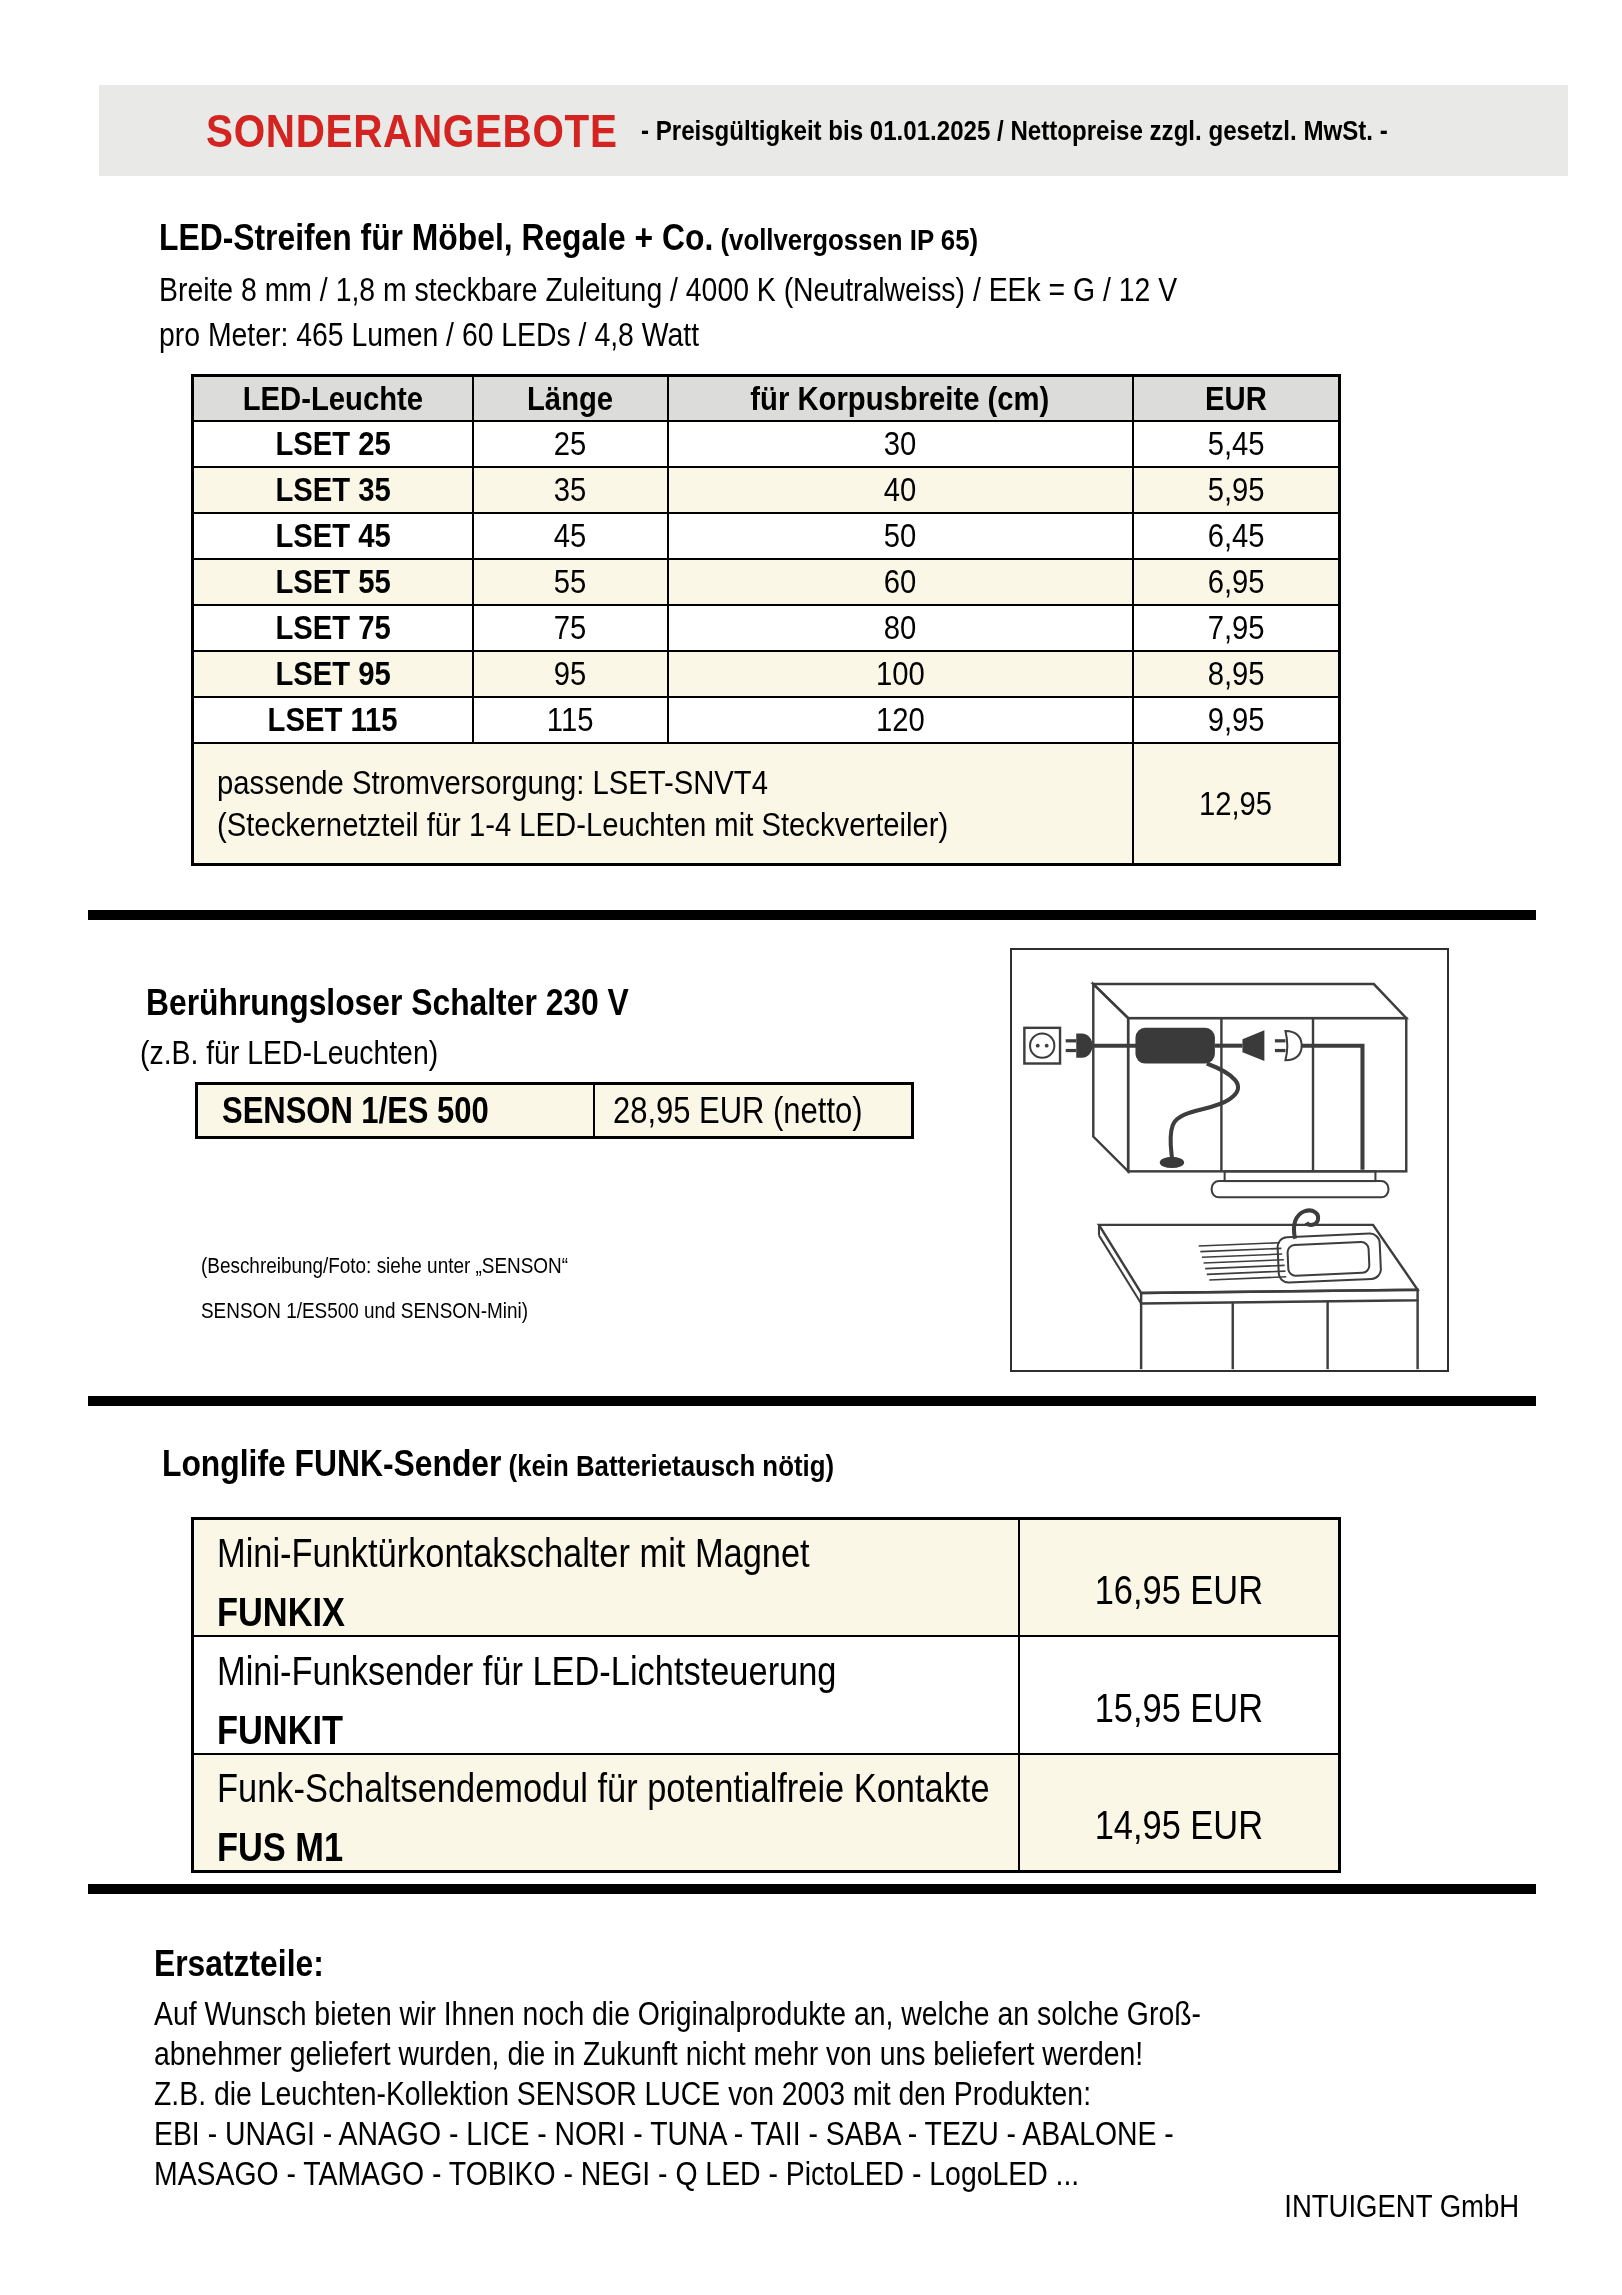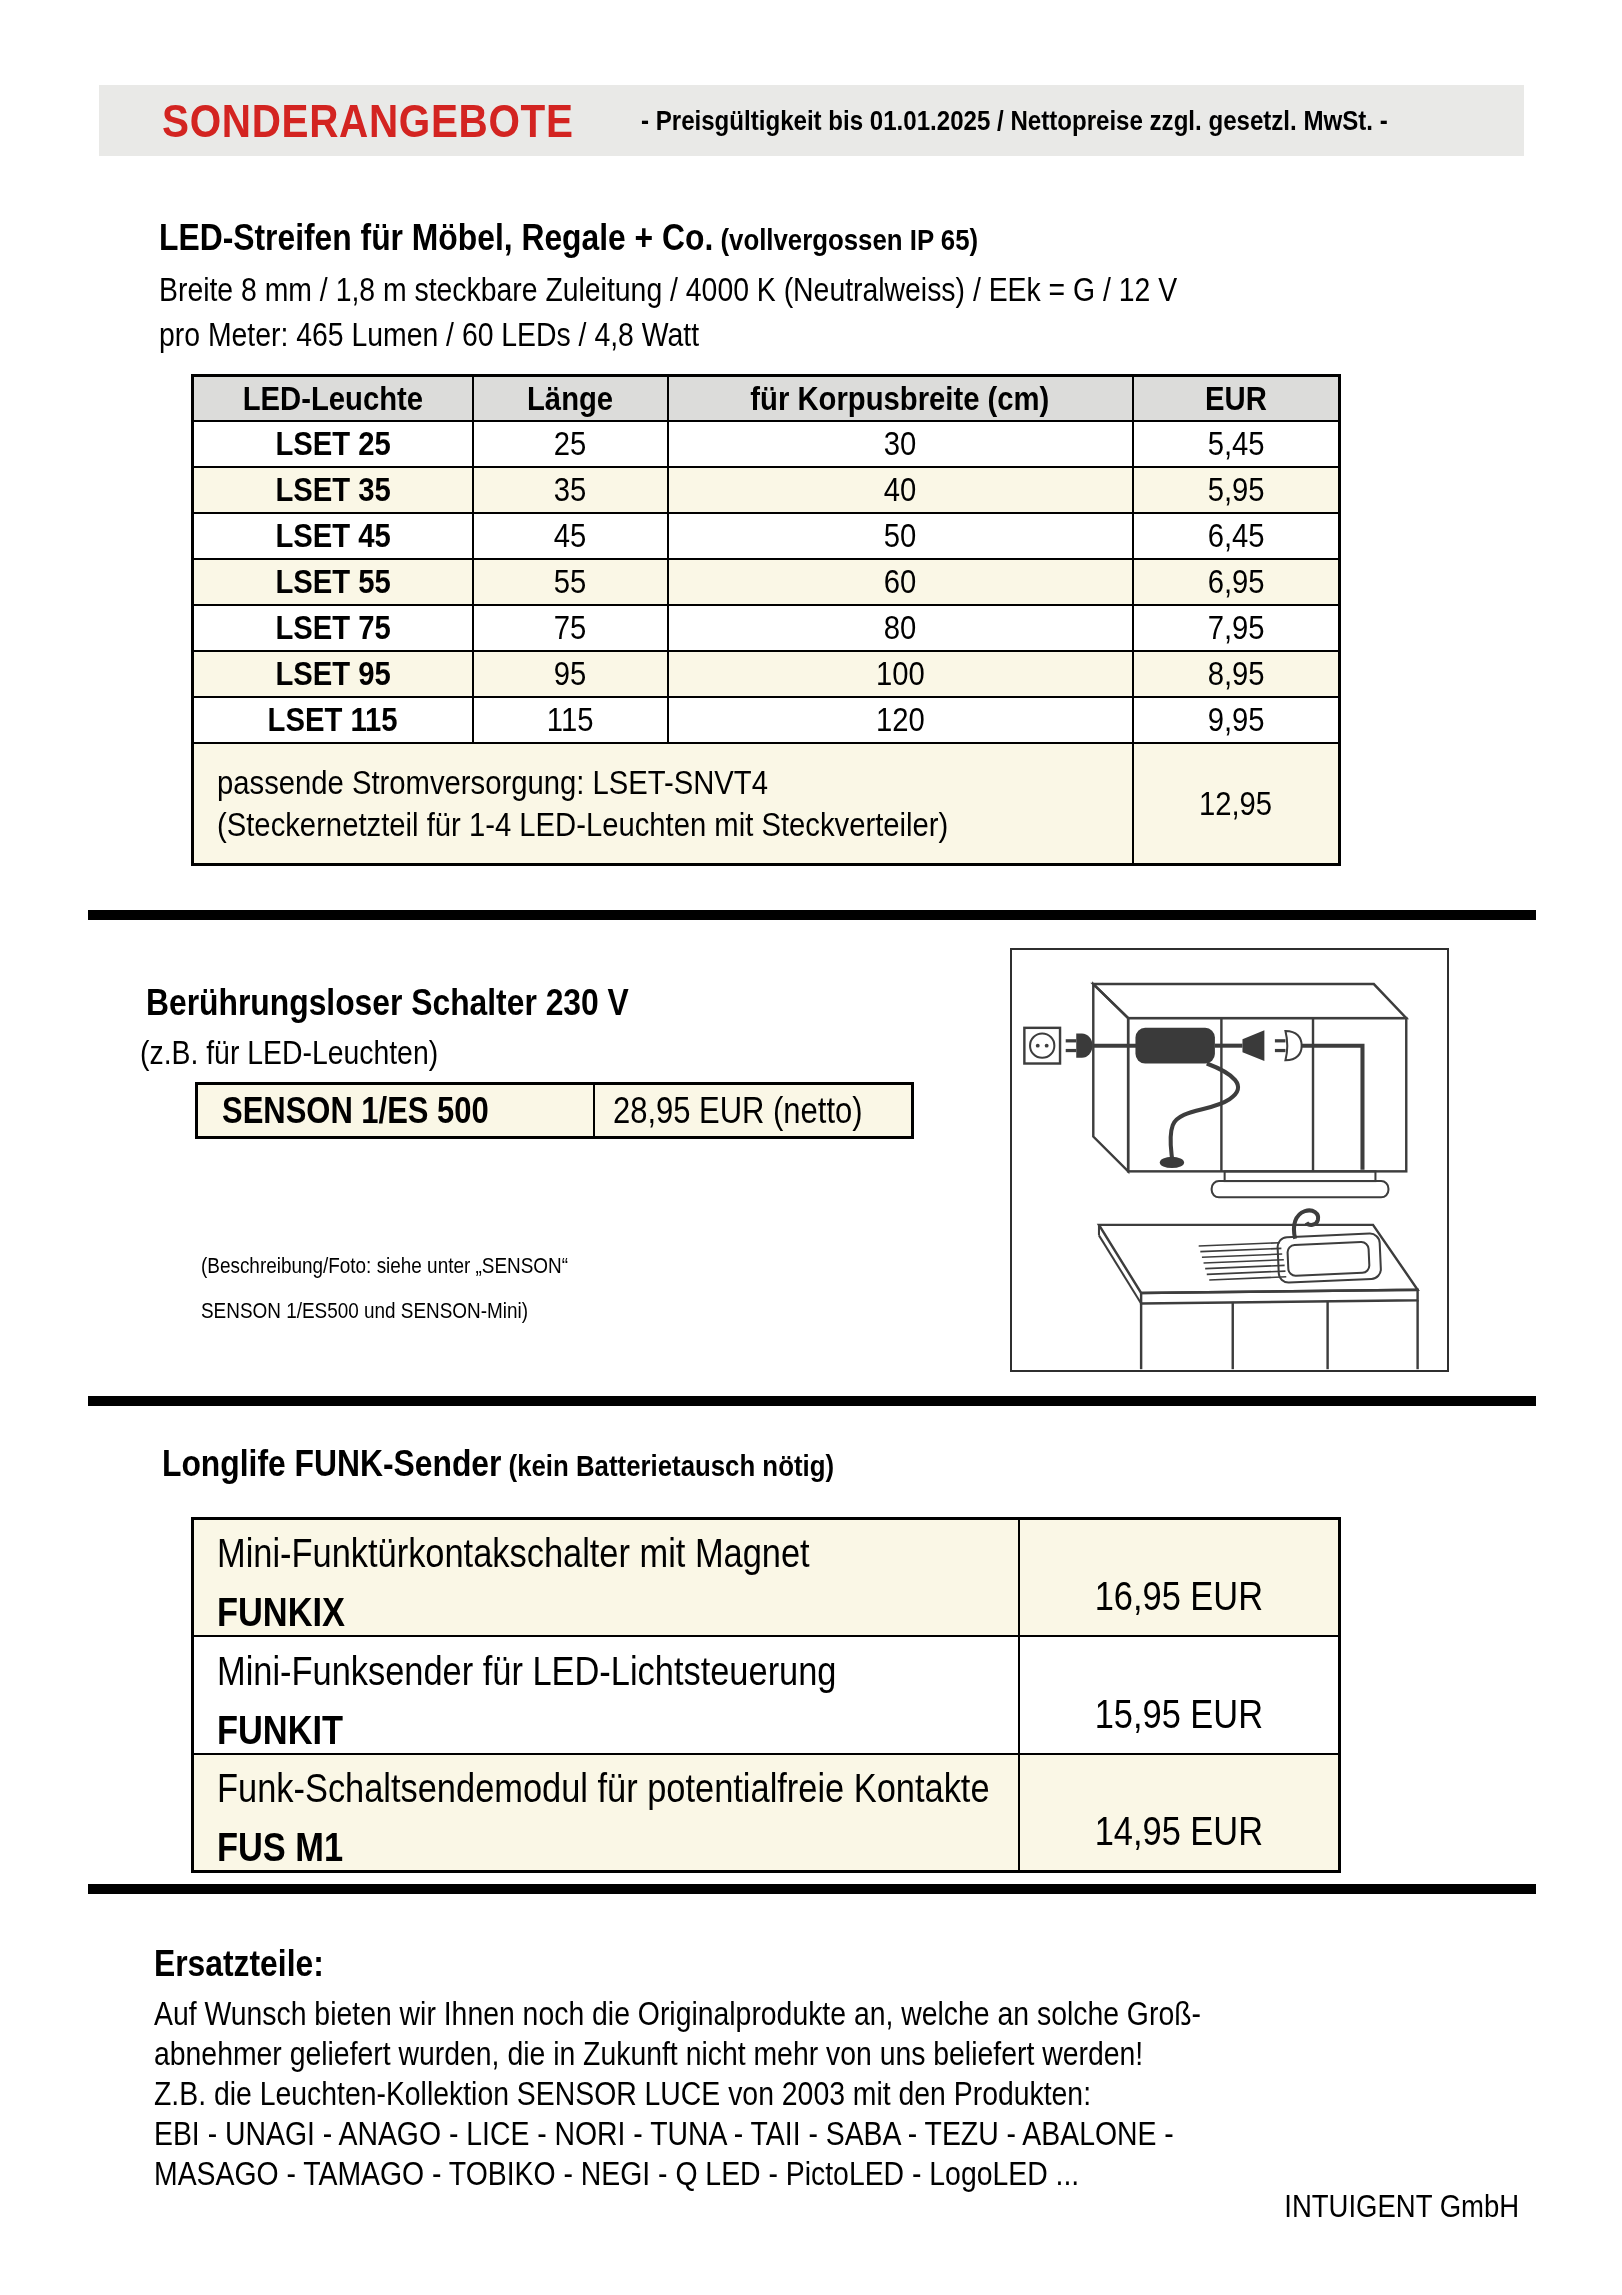--- a/index.html
+++ b/index.html
@@ -9,22 +9,22 @@
     font-family:"Liberation Sans",sans-serif;color:#000;overflow:hidden;
   }
   
   .cn,.cnc,.cnr{display:inline-block;transform:scaleX(0.86);white-space:nowrap;}
   .cn{transform-origin:0 50%;}
   .cnc{transform-origin:50% 50%;}
   .cnr{transform-origin:100% 50%;}
   .b{font-weight:bold;}
 
   
-  .banner{position:absolute;left:99px;top:85px;width:1425px;height:71px;
-    background:#e9e9e7;display:flex;align-items:center;}
+  .banner{position:absolute;left:99px;top:85px;width:1425px;height:91px;
+    background:#e9e9e7;display:flex;align-items:center;padding-left:44px;}
   .banner-title{margin-left:63px;font-size:47px;font-weight:bold;color:#d32421;letter-spacing:0.8px;}
   .banner-sub{position:absolute;left:542px;top:0;bottom:0;display:flex;align-items:center;
     font-size:28px;font-weight:bold;}
 
   .sec-title{position:absolute;font-size:37px;font-weight:bold;}
   .sec-title .suffix{font-size:30px;}
   .txtline{position:absolute;font-size:33px;}
 
   
   .divider{position:absolute;left:88px;width:1448px;height:9.7px;background:#000;}
@@ -46,21 +46,21 @@
   .tbl2{left:195px;top:1082px;width:716px;font-size:36px;}
   .tbl2 .r{height:54px;padding-left:6px;}
   .tbl2 td.nm{text-align:left;padding-left:24px;font-weight:bold;}
   .tbl2 td.pr{text-align:left;padding-left:18px;}
 
   .tbl3{left:191px;top:1517px;width:1147px;font-size:40px;}
   .tbl3 .r{height:108px;}
   .tbl3 td.ds{text-align:left;padding-left:23px;vertical-align:top;}
   .tbl3 .funk-desc{margin-top:11.4px;}
   .tbl3 .funk-code{margin-top:14px;font-weight:bold;}
-  .tbl3 td.pr{vertical-align:bottom;padding-bottom:16px;}
+  .tbl3 td.pr{vertical-align:bottom;padding-bottom:22px;}
 
   
   .note{position:absolute;left:201px;top:1243px;font-size:22px;line-height:45px;}
   .illu{position:absolute;left:1010px;top:948px;width:435px;height:420px;
     border:2.4px solid #2f2f2f;background:#fff;}
 
   
   .para{position:absolute;left:154px;top:1994px;font-size:33px;}
   .para div{height:40px;line-height:40px;}
 

